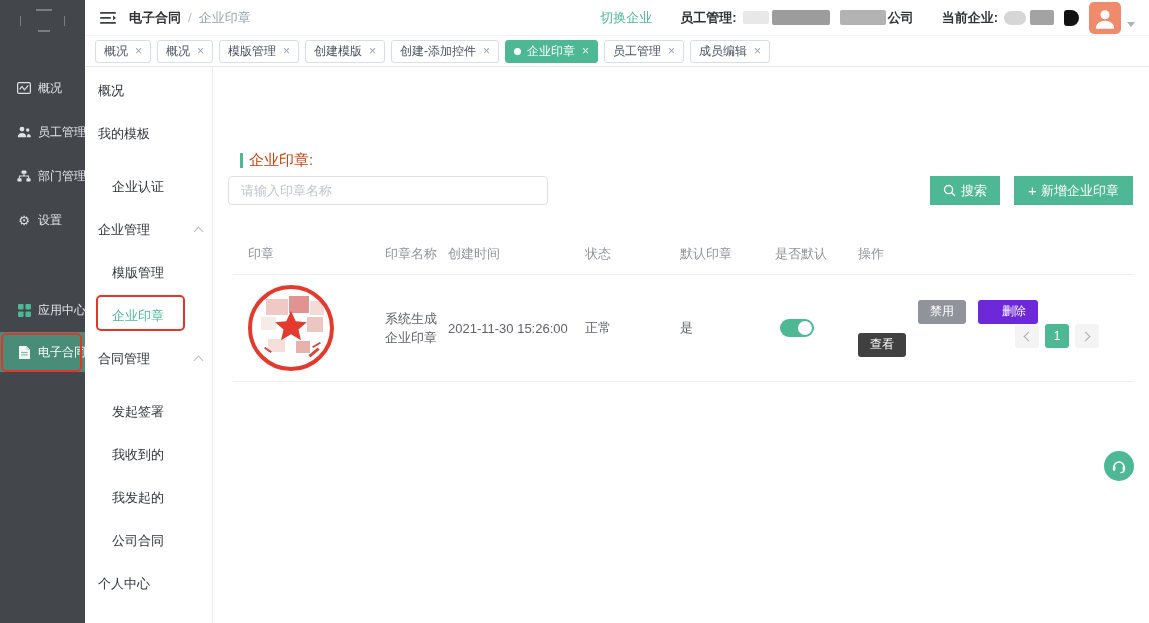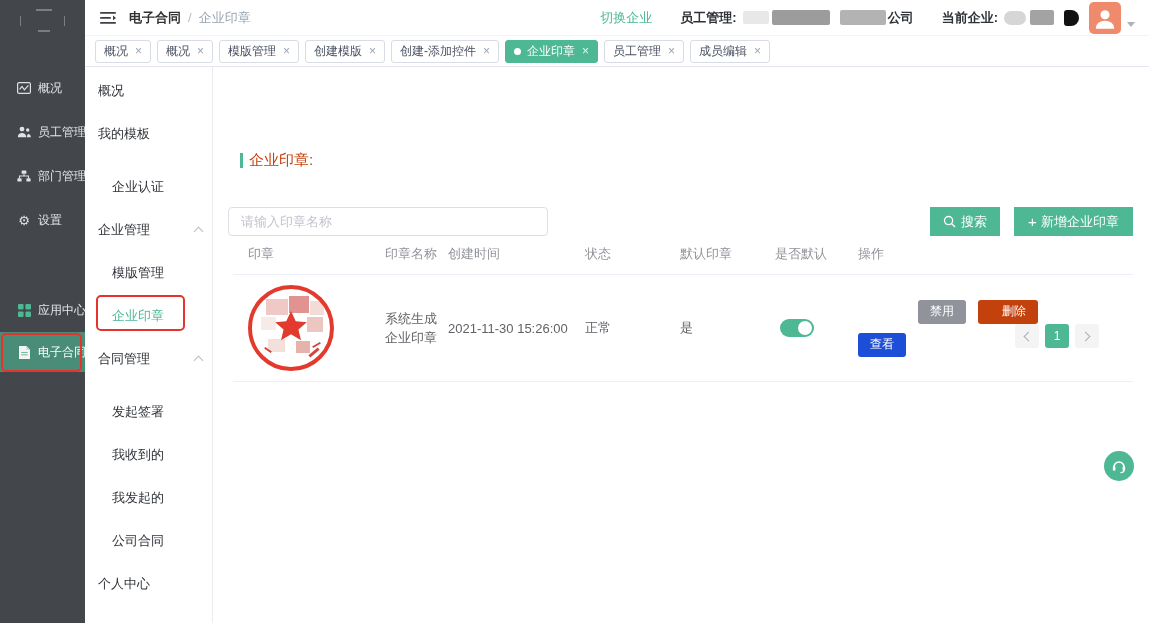--- a/index.html
+++ b/index.html
@@ -66,21 +66,21 @@
   .sn-item .lbl { flex:1; }
   .sn-item.active-green { color:#4db893; }
   .chev-up { width:7px; height:7px; border-left:1.5px solid #b8bcc4; border-top:1.5px solid #b8bcc4; transform:rotate(45deg); margin-top:3px; }
 
   
   .content { left:213px; top:67px; width:936px; height:556px; background:#fff; }
   .sec-title { position:absolute; left:27px; top:84px; display:flex; align-items:center; }
   .sec-title .bar { width:3px; height:15px; background:#4db893; margin-right:6px; }
   .sec-title .txt { font-size:15px; color:#c2410c; }
 
-  .controls { position:absolute; left:15px; right:16px; top:140px; height:29px; display:flex; align-items:center; }
+  .controls { position:absolute; left:15px; right:16px; top:109px; height:29px; display:flex; align-items:center; }
   .search-input {
     width:320px; height:29px; border:1px solid #dcdfe6; border-radius:4px; padding:0 12px;
     font-size:13px; color:#606266; outline:none; font-family:inherit; background:#fff;
   }
   .search-input::placeholder { color:#c0c4cc; }
   .btn { display:inline-flex; align-items:center; justify-content:center; border:none; border-radius:0; cursor:pointer; font-family:inherit; }
   .btn-green { background:#4db893; color:#fff; font-size:13px; height:29px; }
   .btn-search { width:70px; margin-left:auto; gap:5px; }
   .btn-add { width:119px; margin-left:14px; gap:4px; }
   .plus-glyph { font-size:15px; line-height:1; font-weight:normal; }
@@ -98,23 +98,23 @@
   .px { position:absolute; }
   .seal-star { position:absolute; left:50%; top:50%; transform:translate(-50%,-52%); }
   .seal-mark { position:absolute; background:#d2473d; }
 
   
   .switch { position:relative; width:34px; height:18px; border-radius:9px; background:#4db893; cursor:pointer; margin-left:5px; }
   .switch .knob { position:absolute; right:2px; top:2px; width:14px; height:14px; border-radius:50%; background:#fff; }
 
   .row-actions { display:flex; gap:12px; }
   .mini-btn { height:24px; padding:0 12px; border:none; border-radius:3px; color:#fff; font-size:12px; cursor:pointer; font-family:inherit; }
-  .mini-view { background:#1d4ed8;margin-top:33px; }
+  .mini-view { background:#404040;margin-top:33px; }
   .mini-disable { background:#909399; }
-  .mini-delete { background:#c2410c;padding-left:24px; }
+  .mini-delete { background:#6d28d9;padding-left:24px; }
 
   
   .pagination { position:absolute; right:50px; top:257px; display:flex; align-items:center; gap:6px; }
   .pg-box { width:24px; height:24px; border-radius:3px; display:flex; align-items:center; justify-content:center; cursor:pointer; }
   .pg-arrow { background:#f4f4f5; }
   .pg-cur { background:#4db893; color:#fff; font-size:12px; }
   .chev { width:7px; height:7px; border-left:1.5px solid #aaadb3; border-bottom:1.5px solid #aaadb3; }
   .chev.left { transform:rotate(45deg); margin-left:3px; }
   .chev.right { transform:rotate(-135deg); margin-right:3px; }
 

